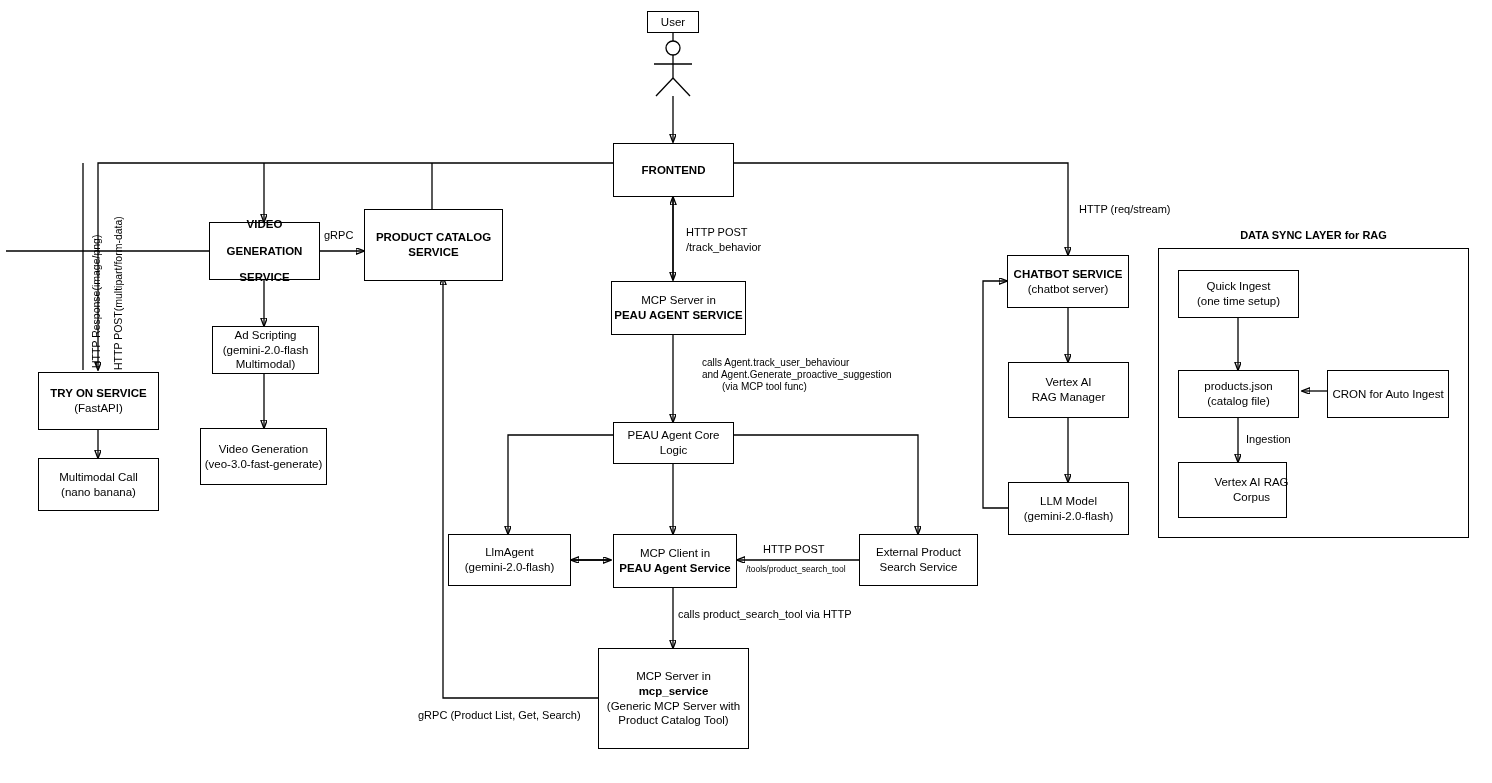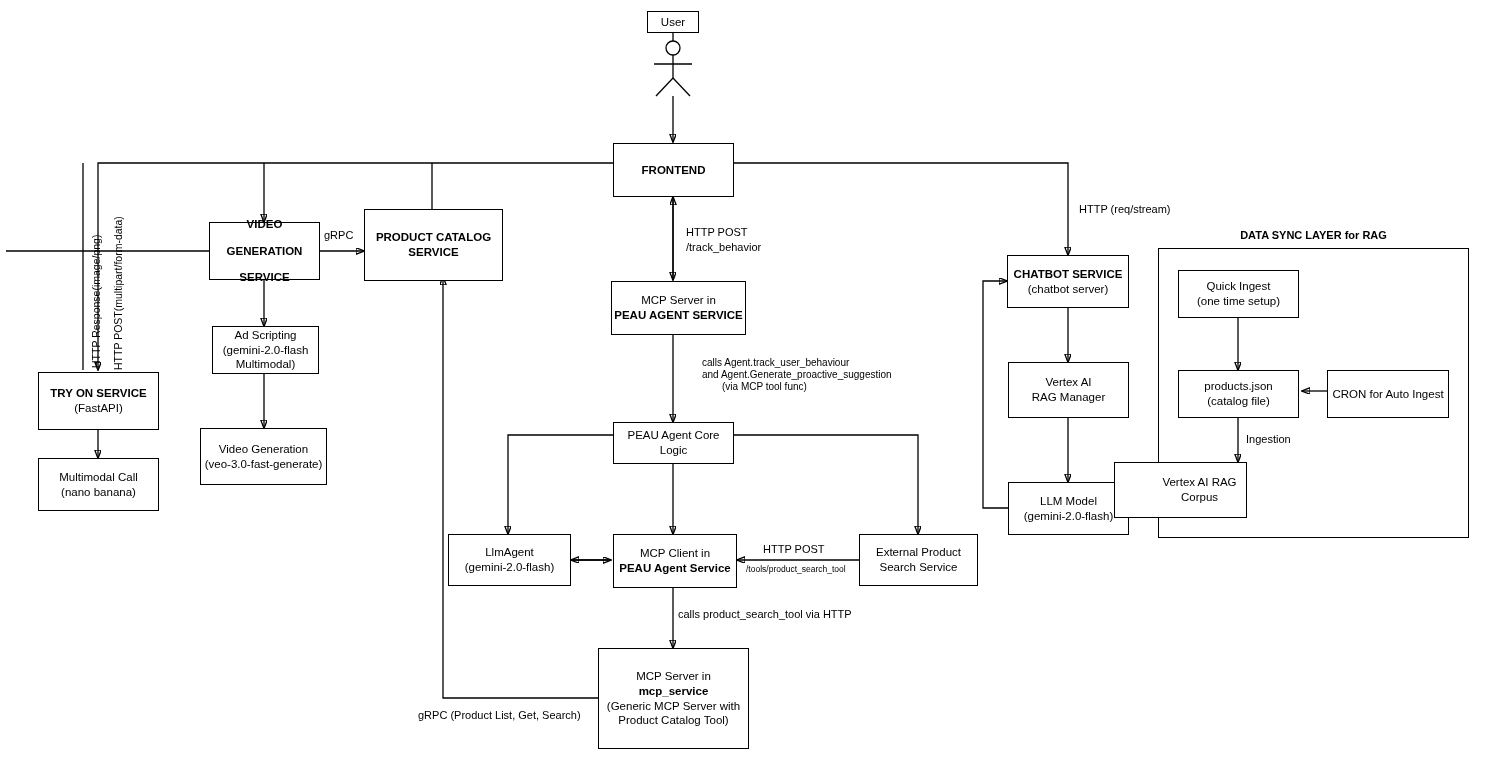--- a/index.html
+++ b/index.html
@@ -237,21 +237,21 @@
 
   <div class="node" style="left:1172px; top:370px; width:121px; height:48px;">
     <span class="l">products.json</span>
     <span class="l">(catalog file)</span>
   </div>
 
   <div class="node" style="left:1321px; top:370px; width:122px; height:48px;">
     <span class="l">CRON for Auto Ingest</span>
   </div>
 
-  <div class="node" style="left:1108px; top:462px; width:133px; height:56px;padding-left:41px;">
+  <div class="node" style="left:1172px; top:462px; width:109px; height:56px;padding-left:41px;">
     <span class="l">Vertex AI RAG</span>
     <span class="l">Corpus</span>
   </div>
 
   <div class="lbl rot" style="left:106px; top:370px; font-size:10.5px;">HTTP POST(multipart/form-data)</div>
 
   <div class="lbl rot" style="left:84px; top:368px; font-size:10.5px;">HTTP Response(image/png)</div>
 
   <div class="lbl" style="left:318px; top:229px;">gRPC</div>
 

